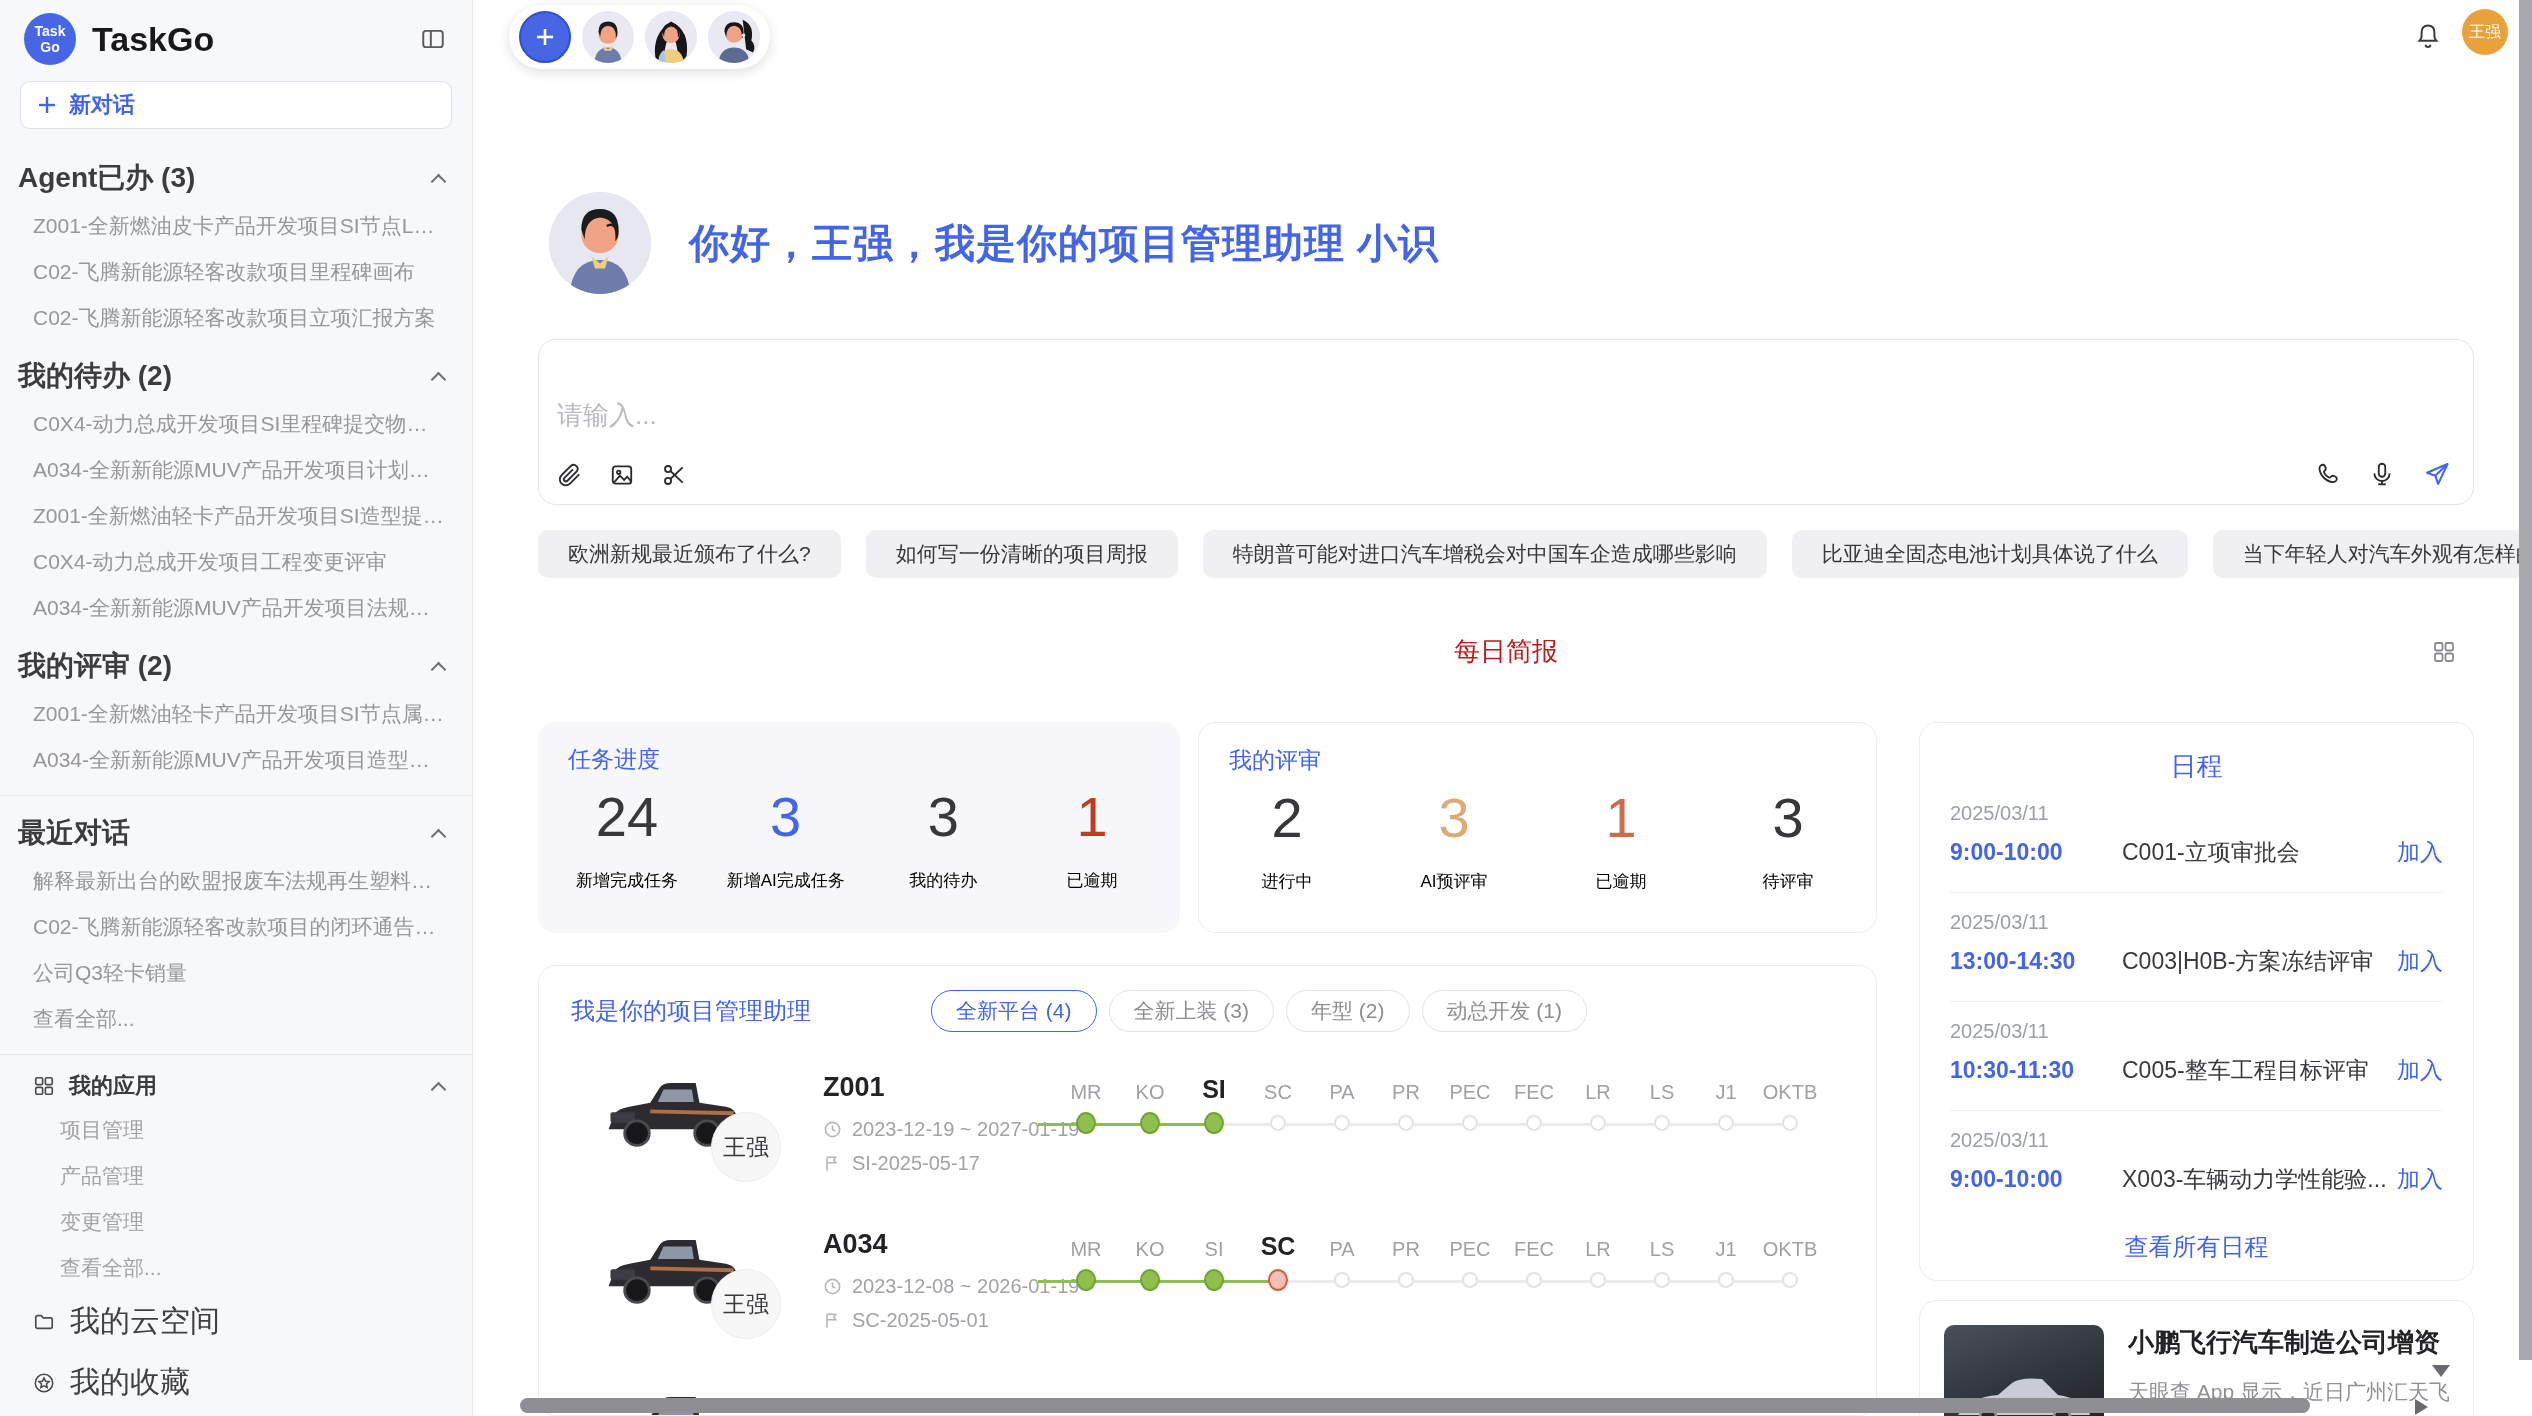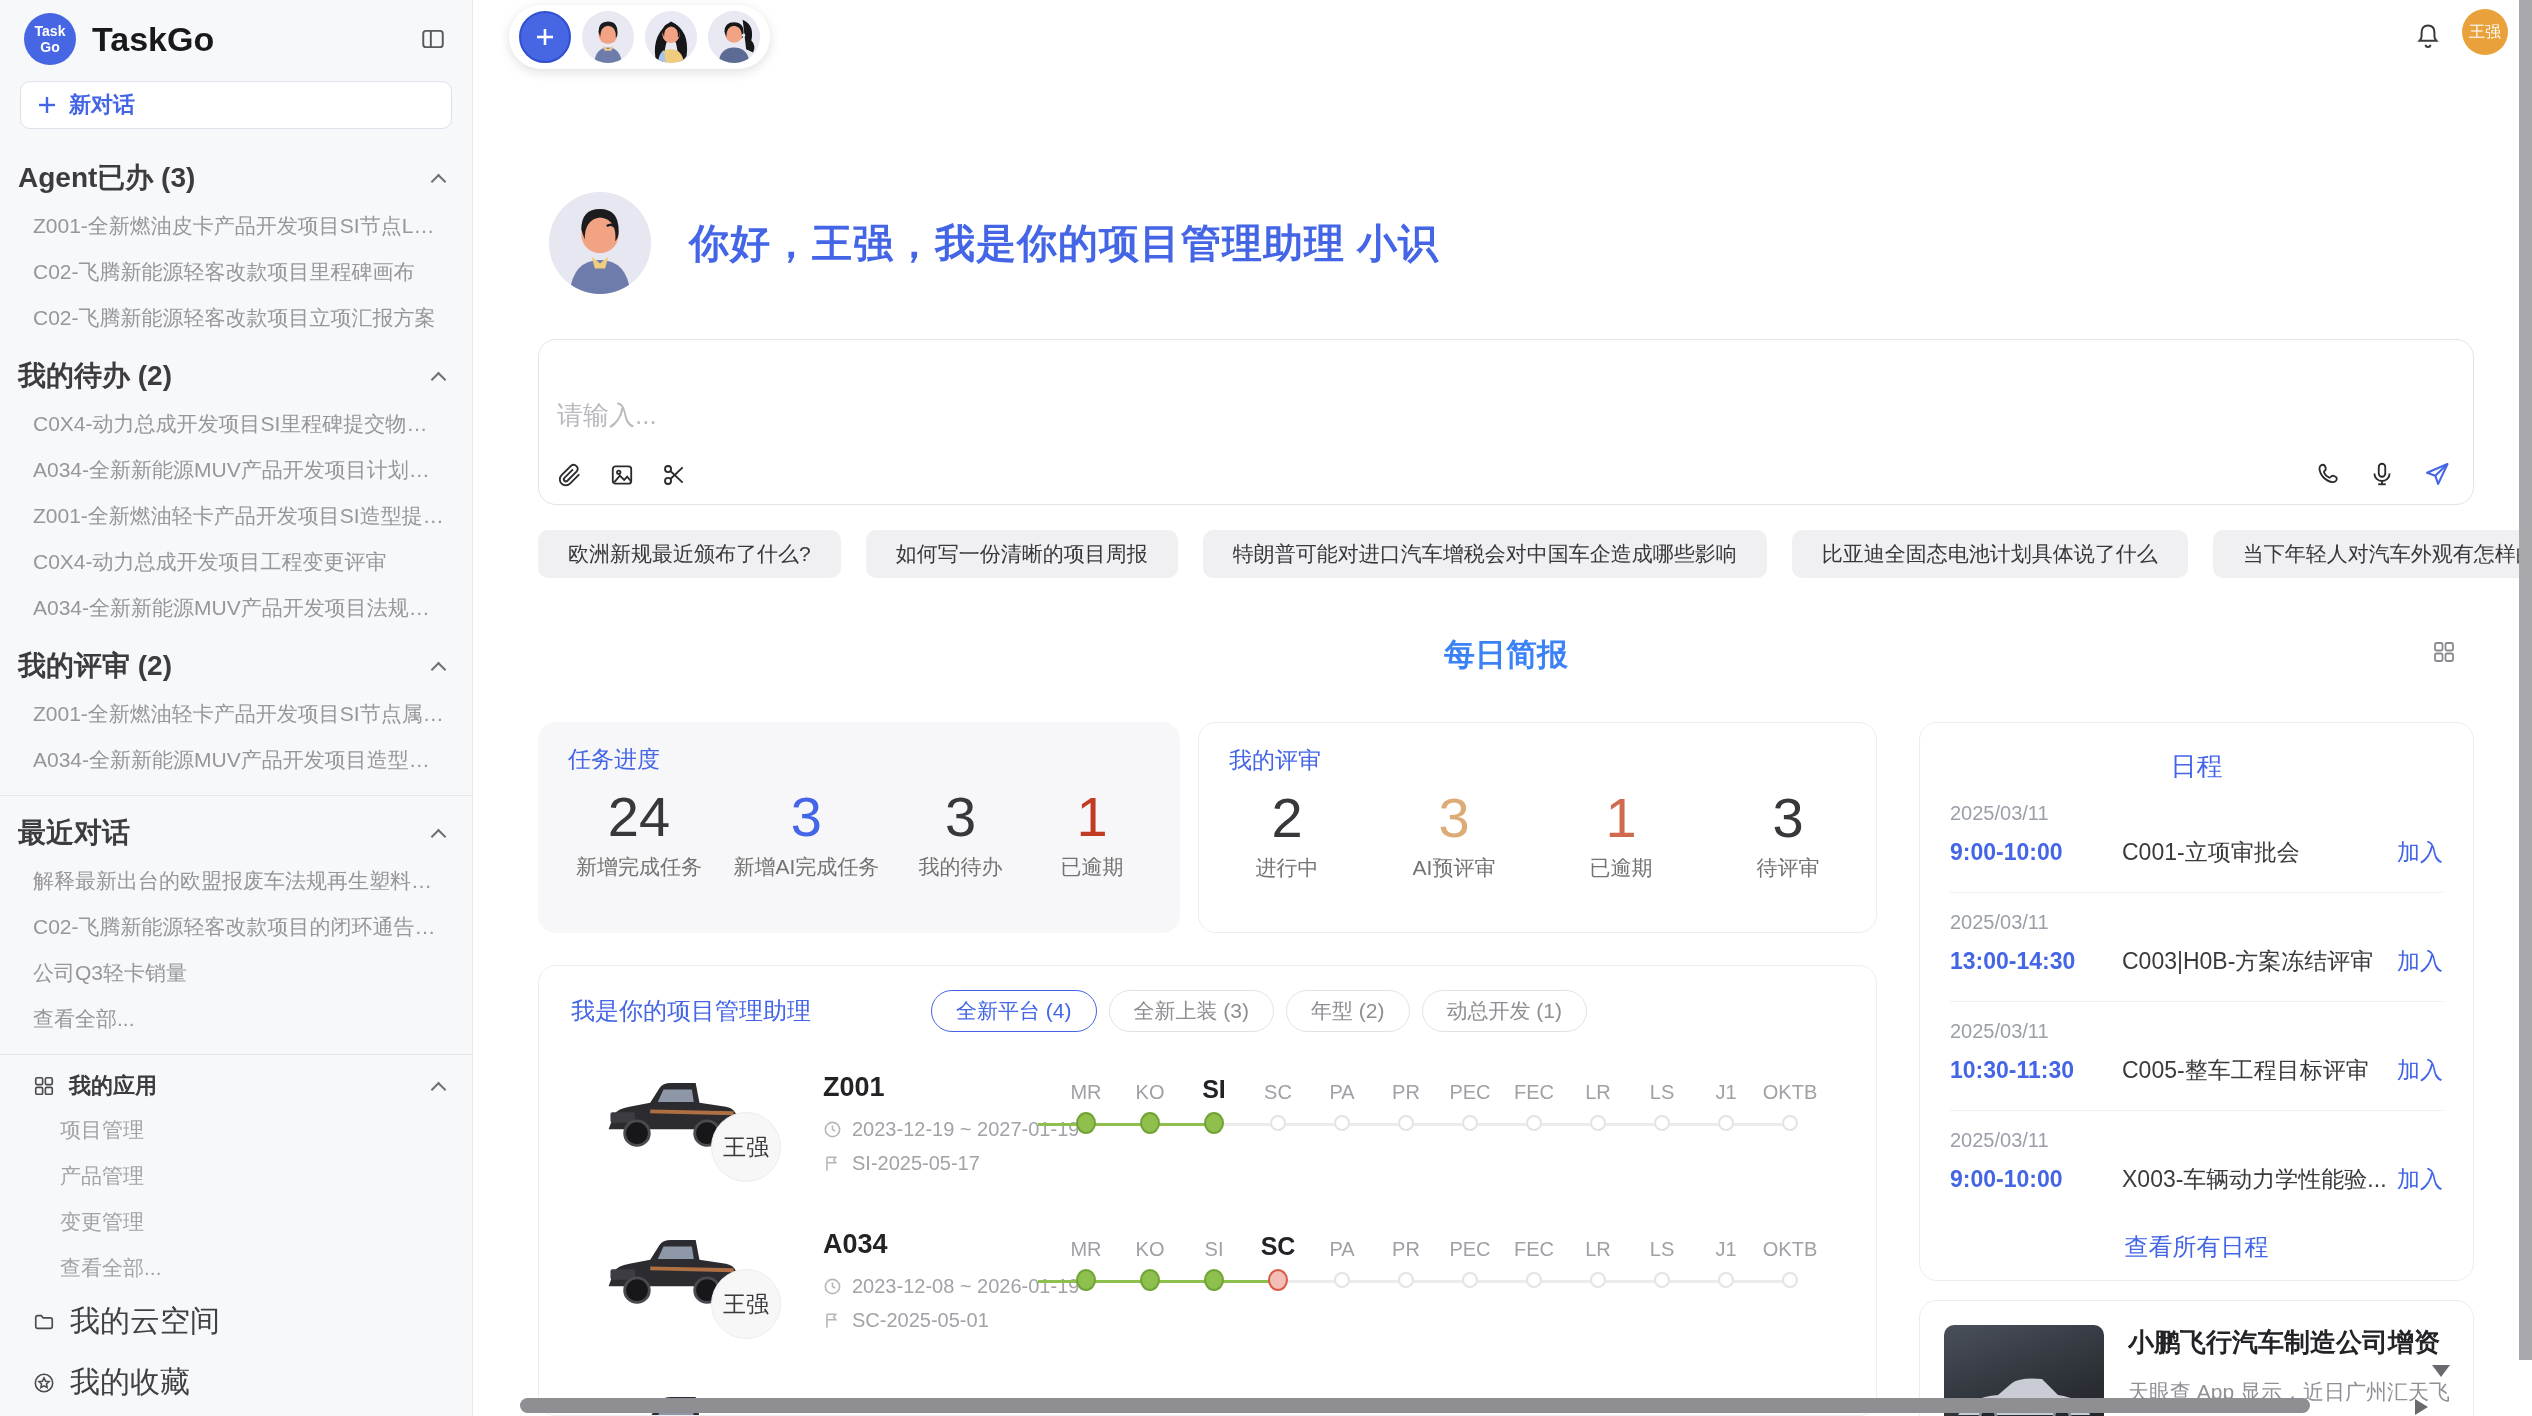--- a/index.html
+++ b/index.html
@@ -51,31 +51,31 @@
   .input-card{position:absolute;left:65px;top:339px;width:1936px;height:166px;border:1px solid #e4e4e8;border-radius:18px;background:#fff}
   .placeholder{position:absolute;left:18px;top:58px;font-size:26px;color:#b9b9bf}
   .in-icons{position:absolute;left:18px;bottom:16px;display:flex;gap:26px;align-items:center;color:#2b2b2f}
   .in-icons-r{position:absolute;right:22px;bottom:16px;display:flex;gap:28px;align-items:center;color:#2b2b2f}
   .icon-btn{cursor:pointer}
 
   .chips{position:absolute;left:65px;top:530px;width:1936px;display:flex;gap:25px}
   .chip{height:48px;display:flex;align-items:center;padding:0 30px;background:#f0f0f2;border-radius:10px;font-size:21px;color:#38383c;white-space:nowrap;cursor:pointer}
 
   .briefing{position:absolute;left:65px;top:634px;width:1936px;text-align:center}
-  .briefing .bt{font-size:31px;font-weight:700;color:#3b82f6}
+  .briefing .bt{font-size:26px;font-weight:400;color:#b91c1c}
   .grid-btn{position:absolute;right:18px;top:6px;color:#8a8a8e;cursor:pointer}
 
   .stat-card{position:absolute;top:722px;height:211px;border-radius:18px;padding:22px 30px}
   .task-card{left:65px;width:642px;background:#f7f7f9}
   .review-card{left:725px;width:679px;background:#fff;border:1px solid #ededf0}
   .card-title{font-size:23px;color:var(--accent)}
   .stats{display:flex;justify-content:space-between;padding:6px 8px 0}
   .stat{text-align:center;min-width:100px}
   .stat .v{font-size:56px;font-weight:400;color:#38383c;line-height:72px}
-  .stat .l{font-size:21px;color:#737373;margin-top:0}
+  .stat .l{font-size:17px;color:#000000;margin-top:16px}
   .v.blue{color:var(--accent)} .v.red{color:#c13a22} .v.tan{color:#ddab76} .v.salmon{color:#cf6a4f}
 
   .schedule{position:absolute;left:1446px;top:722px;width:555px;height:559px;border:1px solid #ededf0;border-radius:18px;background:#fff;padding:26px 0 0}
   .sch-title{text-align:center;font-size:26px;color:var(--accent)}
   .sch-entry{margin:0 30px;padding:18px 0 24px;border-bottom:1px solid #f0f0f3}
   .sch-entry.last{border-bottom:none}
   .sch-date{font-size:20px;color:#9ba0a8}
   .sch-row{display:flex;align-items:center;margin-top:12px}
   .sch-time{width:172px;font-size:23px;font-weight:700;color:var(--accent);flex-shrink:0}
   .sch-name{flex:1;font-size:23px;color:#3a3a3e;white-space:nowrap;overflow:hidden}

